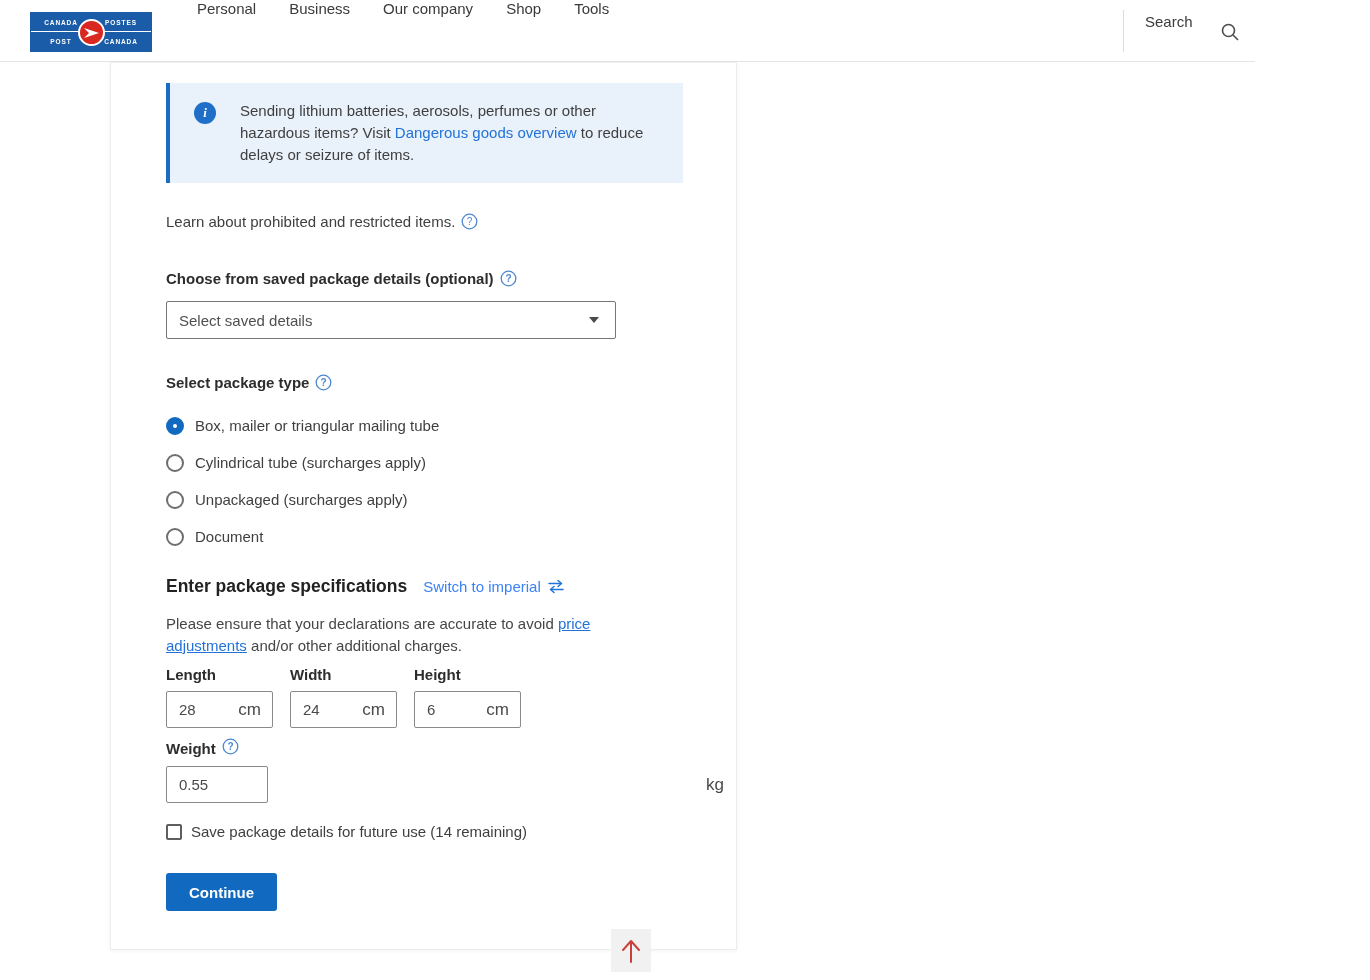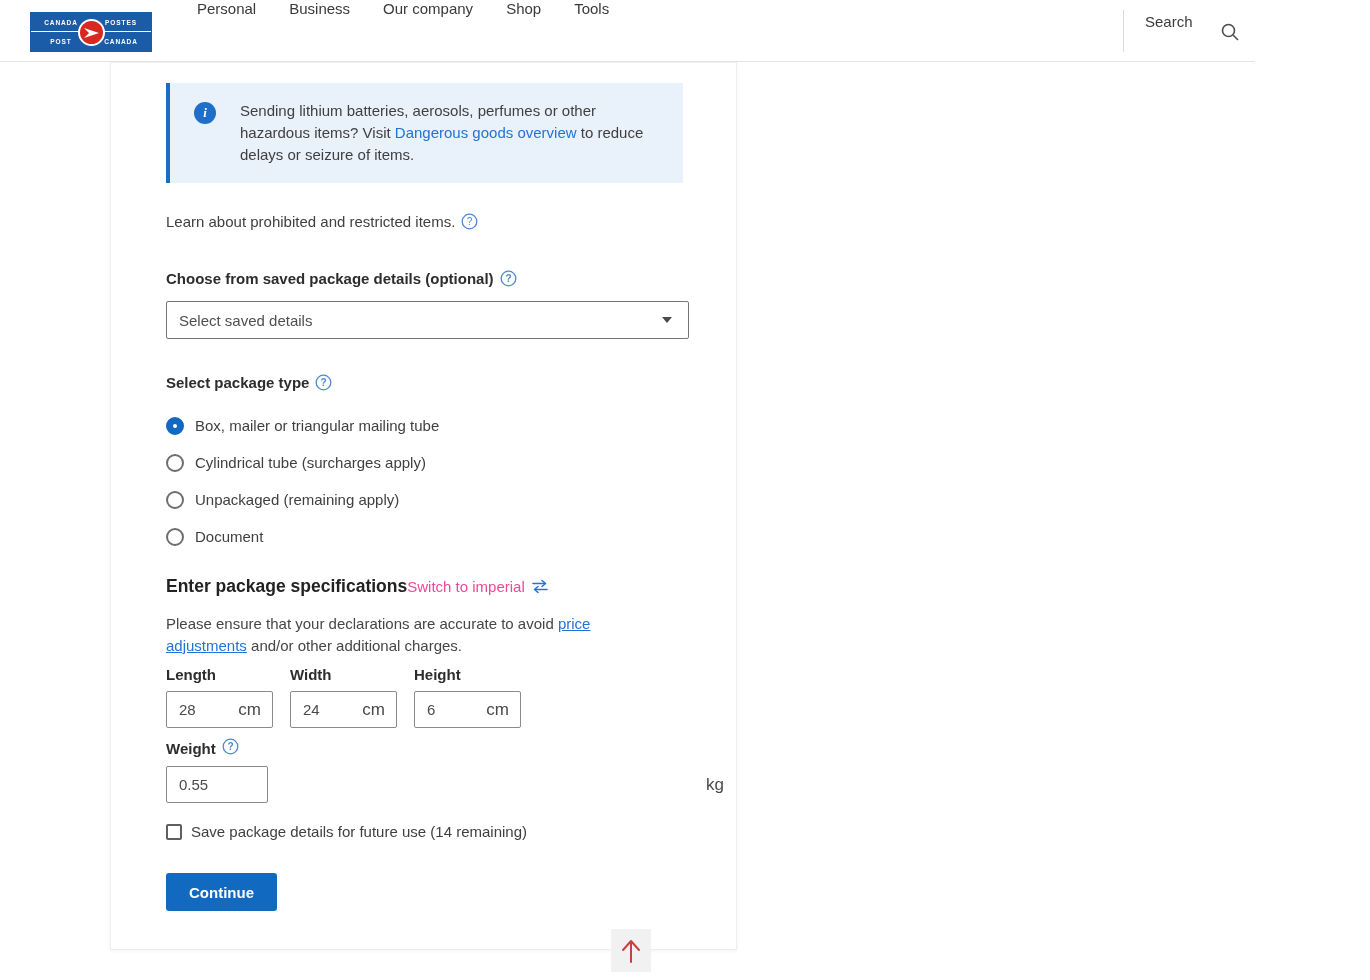--- a/index.html
+++ b/index.html
@@ -37,39 +37,39 @@
   .banner-text { font-size:15px; line-height:22px; color:#3f3f3f; width:410px; }
   a.link { color:#2273d9; text-decoration:none; cursor:pointer; }
   a.link.underlined { text-decoration:underline; }
 
   .help-icon { display:inline-block; vertical-align:-3px; margin-left:6px; cursor:pointer; }
 
   .learn-line { margin-top:30px; font-size:15px; color:#3f3f3f; }
 
   .section-label { margin-top:37px; font-size:15px; font-weight:bold; color:#2d2d2d; }
 
-  .select-box { margin-top:11px; width:523px; height:38px; border:1px solid #767676; border-radius:2px;
+  .select-box { margin-top:11px; width:450px; height:38px; border:1px solid #767676; border-radius:2px;
     background:#fff; display:flex; align-items:center; justify-content:space-between;
     padding:0 16px 0 12px; cursor:pointer; }
   .select-value { font-size:15px; color:#4f4f4f; }
   .caret-down { width:0; height:0; border-left:5px solid transparent; border-right:5px solid transparent;
     border-top:6px solid #4a4a4a; }
 
   .radio-group { margin-top:21px; }
   .radio-row { display:flex; align-items:center; margin-bottom:15px; height:21px; cursor:pointer;margin-top:16px; }
   .radio { width:18px; height:18px; border-radius:50%; border:2px solid #6e6e6e; margin-right:11px;
     flex:0 0 auto; position:relative; background:#fff; }
   .radio.selected { border-color:#1169c0; background:#1169c0; }
   .radio.selected::after { content:""; position:absolute; left:5px; top:5px; width:4px; height:4px;
     border-radius:50%; background:#fff; }
   .radio-label { font-size:15px; color:#3f3f3f; }
 
   .specs-heading-row { margin-top:29px; display:flex; align-items:center; }
   .specs-heading { font-size:17.5px; font-weight:bold; color:#222; }
-  .switch-link { font-size:15px; color:#ec4899; cursor:pointer;
+  .switch-link { margin-left:16px; font-size:15px; color:#3b82f6; cursor:pointer;
     display:flex; align-items:center; gap:6px; }
 
   .note { margin-top:16px; width:440px; font-size:15px; line-height:21.5px; color:#464646; }
 
   .dims-row { margin-top:10px; display:flex; gap:17px; }
   .field-group .field-label { font-size:15px; font-weight:bold; color:#2d2d2d; margin-bottom:8px;
     display:flex; align-items:center; }
   .field-box { position:relative; }
   .field-box input { width:107px; height:37px; border:1px solid #8a8a8a; border-radius:2px;
     font-family:"Liberation Sans", sans-serif; font-size:15px; color:#4a4a4a; padding:0 36px 0 12px; }
@@ -174,21 +174,21 @@
     <div class="radio-row">
       <span class="radio selected"></span>
       <span class="radio-label">Box, mailer or triangular mailing tube</span>
     </div>
     <div class="radio-row">
       <span class="radio"></span>
       <span class="radio-label">Cylindrical tube (surcharges apply)</span>
     </div>
     <div class="radio-row">
       <span class="radio"></span>
-      <span class="radio-label">Unpackaged (remaining apply)</span>
+      <span class="radio-label">Unpackaged (surcharges apply)</span>
     </div>
     <div class="radio-row">
       <span class="radio"></span>
       <span class="radio-label">Document</span>
     </div>
   </div>
 
   
   <div class="specs-heading-row">
     <span class="specs-heading">Enter package specifications</span>

